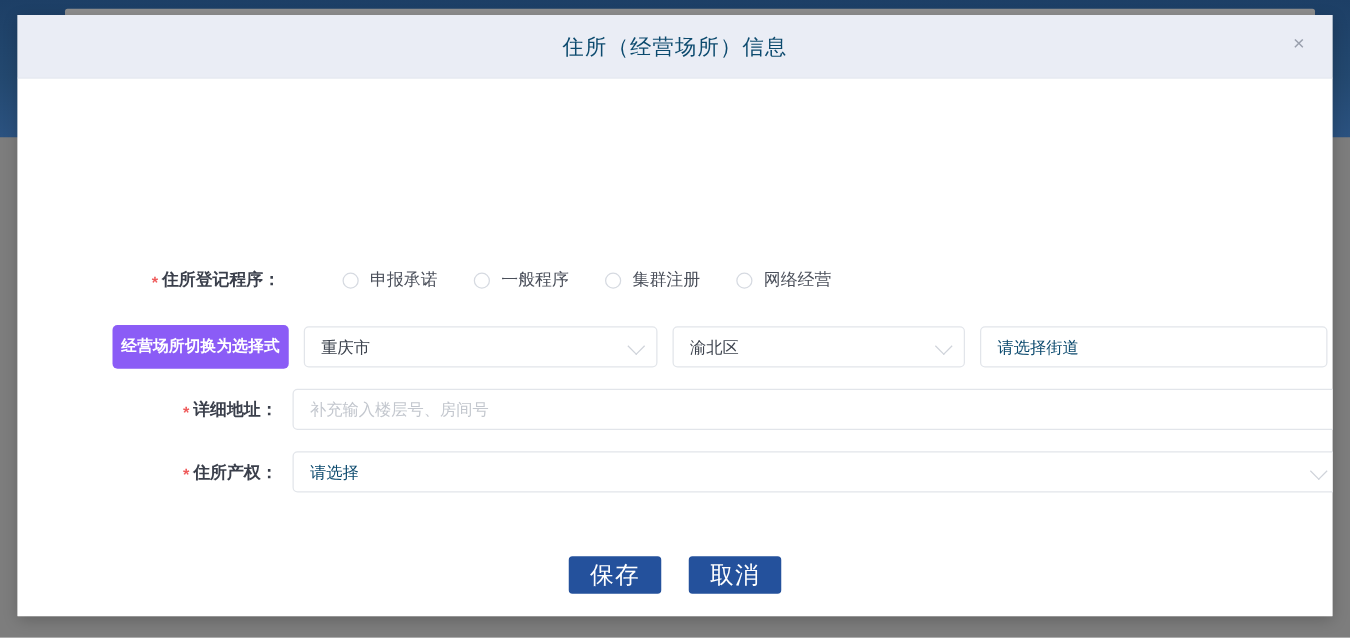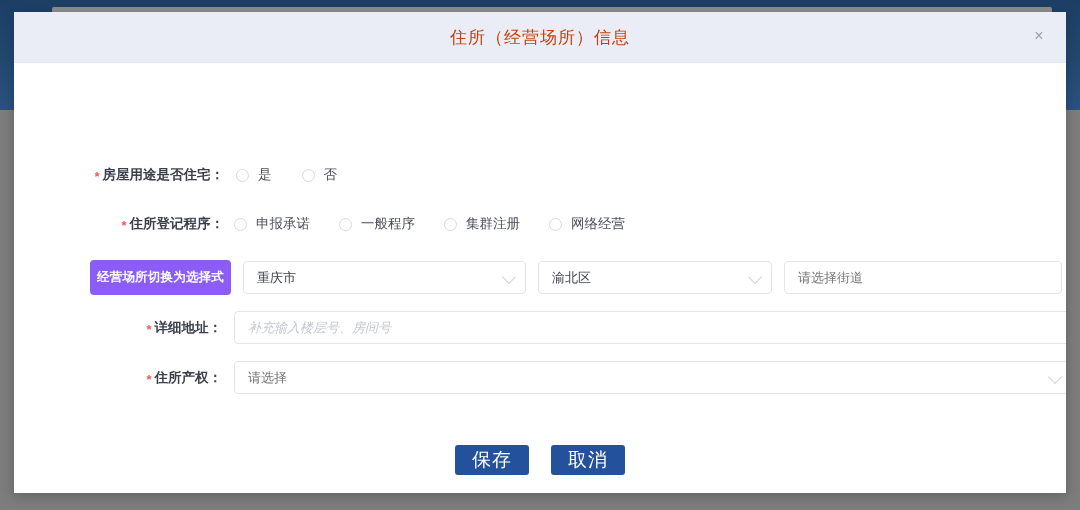--- a/index.html
+++ b/index.html
@@ -53,21 +53,21 @@
     height: 50px;
     background: #eaedf5;
     border-bottom: 1px solid #e3e7f0;
   }
   .modal-title {
     position: absolute;
     left: 0; right: 0;
     top: 14px;
     text-align: center;
     font-size: 17px;
-    color: #c2410c;
+    color: #0c4a6e;
     letter-spacing: 1px;
     font-weight: 500;
   }
   .modal-close {
     position: absolute;
     right: 16px;
     top: 13px;
     width: 22px;
     height: 22px;
     line-height: 22px;
@@ -129,21 +129,21 @@
     white-space: nowrap;
   }
 
   
   #row-house-use { left: 80px; top: 103px; }
   #row-house-use .row-label { width: 130px; }
   #row-house-use .radio-group { margin-left: 12px; }
   #row-house-use .radio-item { margin-right: 30px; }
 
   
-  #row-reg-procedure { left: 100px; top: 152px; }
+  #row-reg-procedure { left: 100px; top: 152px; gap: 40px; }
   #row-reg-procedure .row-label { width: 110px; }
   #row-reg-procedure .radio-group { margin-left: 10px; align-items: center; }
   #row-reg-procedure .radio-item { margin-right: 29px; }
 
   
   #row-location { left: 76px; top: 197px; }
   .switch-btn {
     background: #8b5cf6;
     color: #fff;
     font-size: 12.5px;
@@ -170,21 +170,21 @@
     cursor: pointer;
     margin-left: 12px;
     text-align: right;
   }
   .select-box .sel-text {
     font-size: 13px;
     color: #3c424d;
     padding-left: 13px;
     white-space: nowrap;
   }
-  .select-box .sel-text.placeholder { color: #737373; }
+  .select-box .sel-text.placeholder { color: #0c4a6e; }
   .chev {
     position: absolute;
     right: 11px;
     top: 50%;
     width: 9px;
     height: 9px;
     margin-top: -6px;
     border-right: 1.4px solid #cfd3da;
     border-bottom: 1.4px solid #cfd3da;
     transform: rotate(45deg);
@@ -202,21 +202,20 @@
     height: 33px;
     border: 1px solid #e2e5ea;
     border-radius: 4px;
     background: #fff;
     font-size: 13px;
     color: #3c424d;
     padding: 0 13px;
     box-sizing: border-box;
     font-family: inherit;
     outline: none;
-    font-style: italic;
   }
   .text-input::placeholder { color: #c3c7ce; }
 
   
   #row-ownership { left: 125px; top: 298px; }
   #row-ownership .row-label { width: 83px; }
   #sel-ownership { width: 838px; }
 
   
   .footer-buttons {
@@ -249,35 +248,20 @@
 
 <div class="modal">
 
   <div class="modal-header">
     <div class="modal-title">住所（经营场所）信息</div>
     <div class="modal-close">×</div>
   </div>
 
   <div class="modal-body">
 
-    <div class="form-row" id="row-house-use">
-      <div class="row-label">
-        <span class="req">*</span><span>房屋用途是否住宅：</span>
-      </div>
-      <div class="radio-group">
-        <label class="radio-item">
-          <span class="radio-dot"></span>
-          <span class="radio-text">是</span>
-        </label>
-        <label class="radio-item">
-          <span class="radio-dot"></span>
-          <span class="radio-text">否</span>
-        </label>
-      </div>
-    </div>
 
     <div class="form-row" id="row-reg-procedure">
       <div class="row-label">
         <span class="req">*</span><span>住所登记程序：</span>
       </div>
       <div class="radio-group">
         <label class="radio-item">
           <span class="radio-dot"></span>
           <span class="radio-text">申报承诺</span>
         </label>

